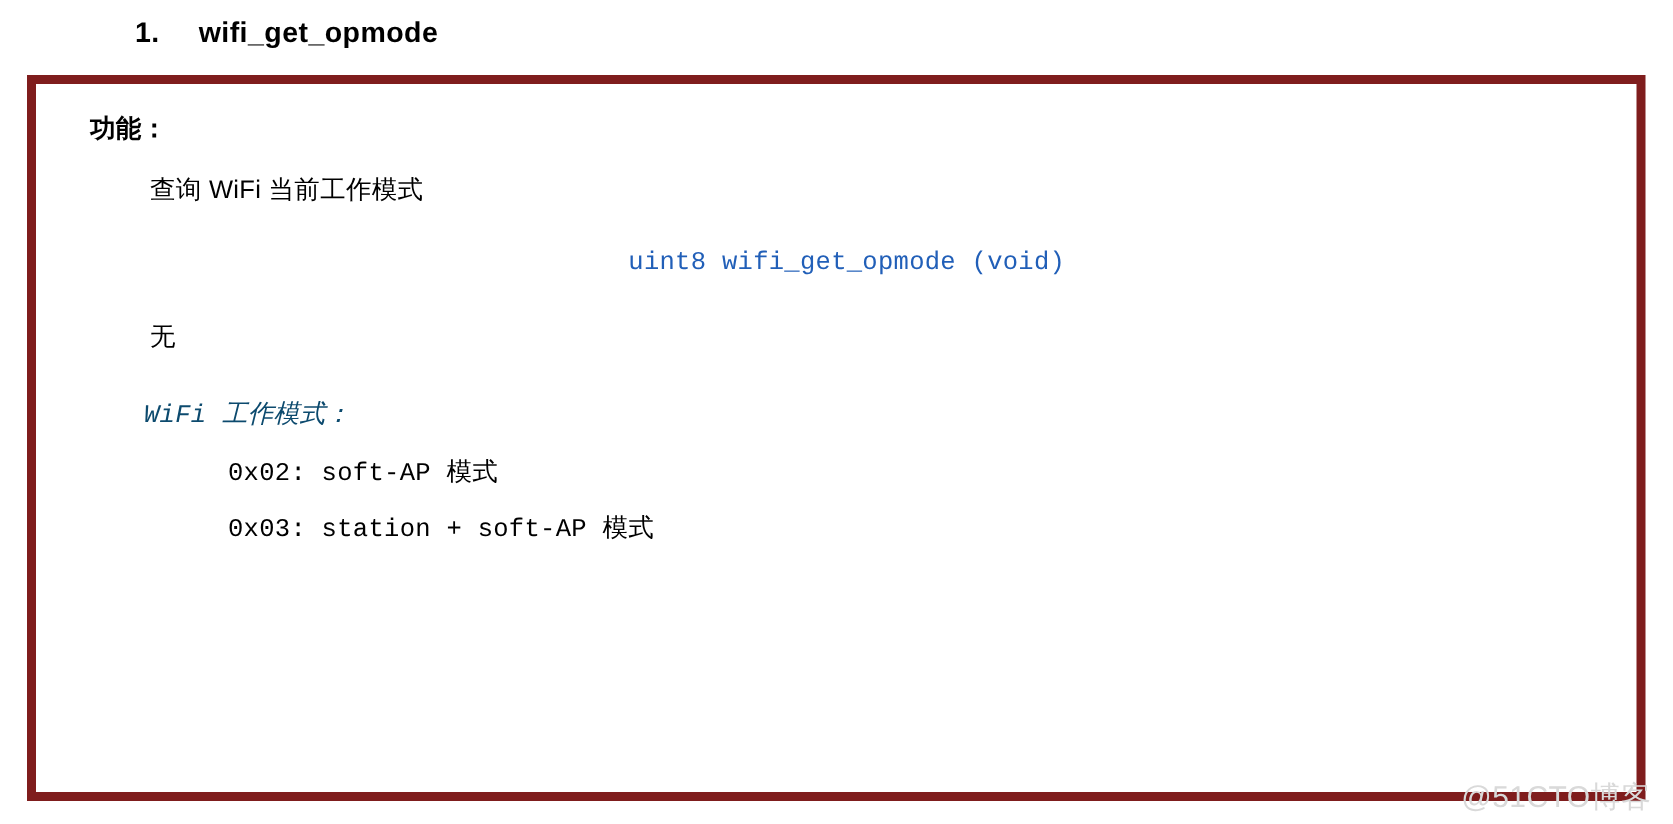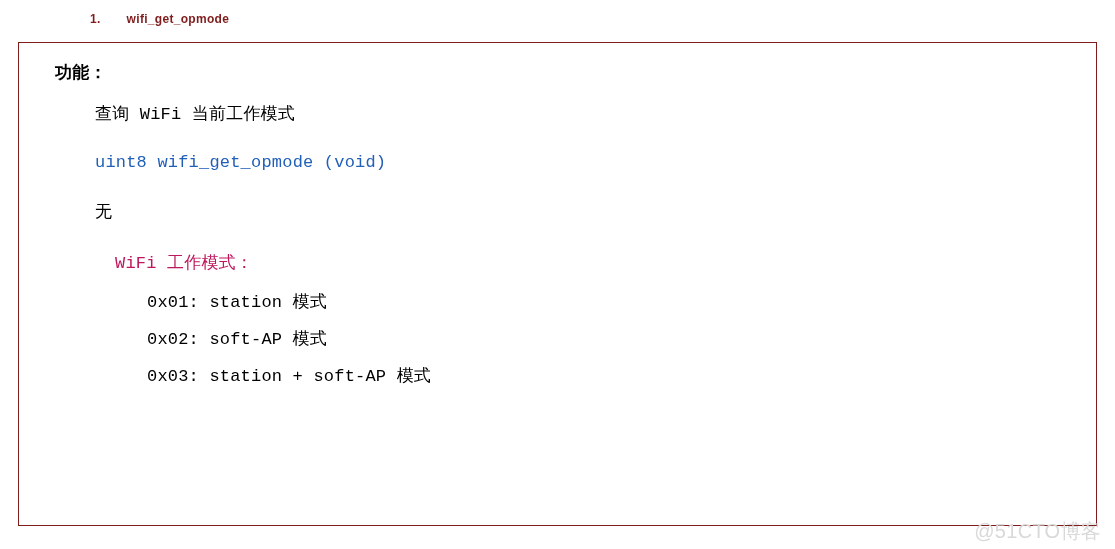--- a/index.html
+++ b/index.html
@@ -9,67 +9,68 @@
     }
     body {
       width: 1115px;
       height: 549px;
       background: #ffffff;
       font-family: "Helvetica Neue", Arial, "PingFang SC", "Microsoft YaHei", sans-serif;
       position: relative;
       overflow: hidden;
     }
     .heading {
-      color: #7f1d1d;
+      color: #000000;
       font-weight: 700;
-      font-size: 12px;
+      font-size: 19px;
       padding: 12px 0 0 90px;
       letter-spacing: 0.3px;
     }
     .heading .num {
       display: inline-block;
       margin-right: 26px;
     }
     .box {
-      border: 1px solid #7f1d1d;
+      border: 6px solid #7f1d1d;
       margin: 16px 18px 0 18px;
       padding: 18px 22px 14px 36px;
       height: 484px;
       overflow: hidden;
     }
     .section-label {
       font-weight: 700;
       font-size: 17px;
       color: #000;
       margin-bottom: 18px;
       letter-spacing: 0.2px;
     }
     .body-text {
-      font-family: Liberation Mono, monospace;
+      font-family: Liberation Sans, sans-serif;
       font-size: 17px;
       color: #000;
       margin-left: 40px;
       margin-bottom: 28px;
       letter-spacing: 0.2px;
     }
     .code-text {
       font-family: "SF Mono", Menlo, Consolas, "Courier New", monospace;
       font-size: 17px;
       color: #215fb8;
-      margin-left: 40px;
       margin-bottom: 28px;
       letter-spacing: 0.2px;
+      text-align: center;
     }
     .return-intro {
       font-family: "SF Mono", Menlo, Consolas, "Courier New", monospace;
       font-size: 17px;
-      color: #be185d;
-      margin-left: 60px;
+      color: #0c4a6e;
+      margin-left: 36px;
       margin-bottom: 16px;
       letter-spacing: 0.2px;
+      font-style: italic;
     }
     .return-item {
       font-family: "SF Mono", Menlo, Consolas, "Courier New", monospace;
       font-size: 17px;
       color: #000;
       margin-left: 92px;
       margin-bottom: 14px;
       letter-spacing: 0.2px;
     }
     .watermark {
@@ -92,19 +93,18 @@
 <div class="box">
 
   <div class="section-label">功能：</div>
   <div class="body-text">查询 WiFi 当前工作模式</div>
 
   <div class="code-text">uint8 wifi_get_opmode (void)</div>
 
   <div class="body-text">无</div>
 
   <div class="return-intro">WiFi 工作模式：</div>
-  <div class="return-item">0x01: station 模式</div>
   <div class="return-item">0x02: soft-AP 模式</div>
   <div class="return-item">0x03: station + soft-AP 模式</div>
 
 </div>
 
 <div class="watermark">@51CTO博客</div>
 
 </body></html>

